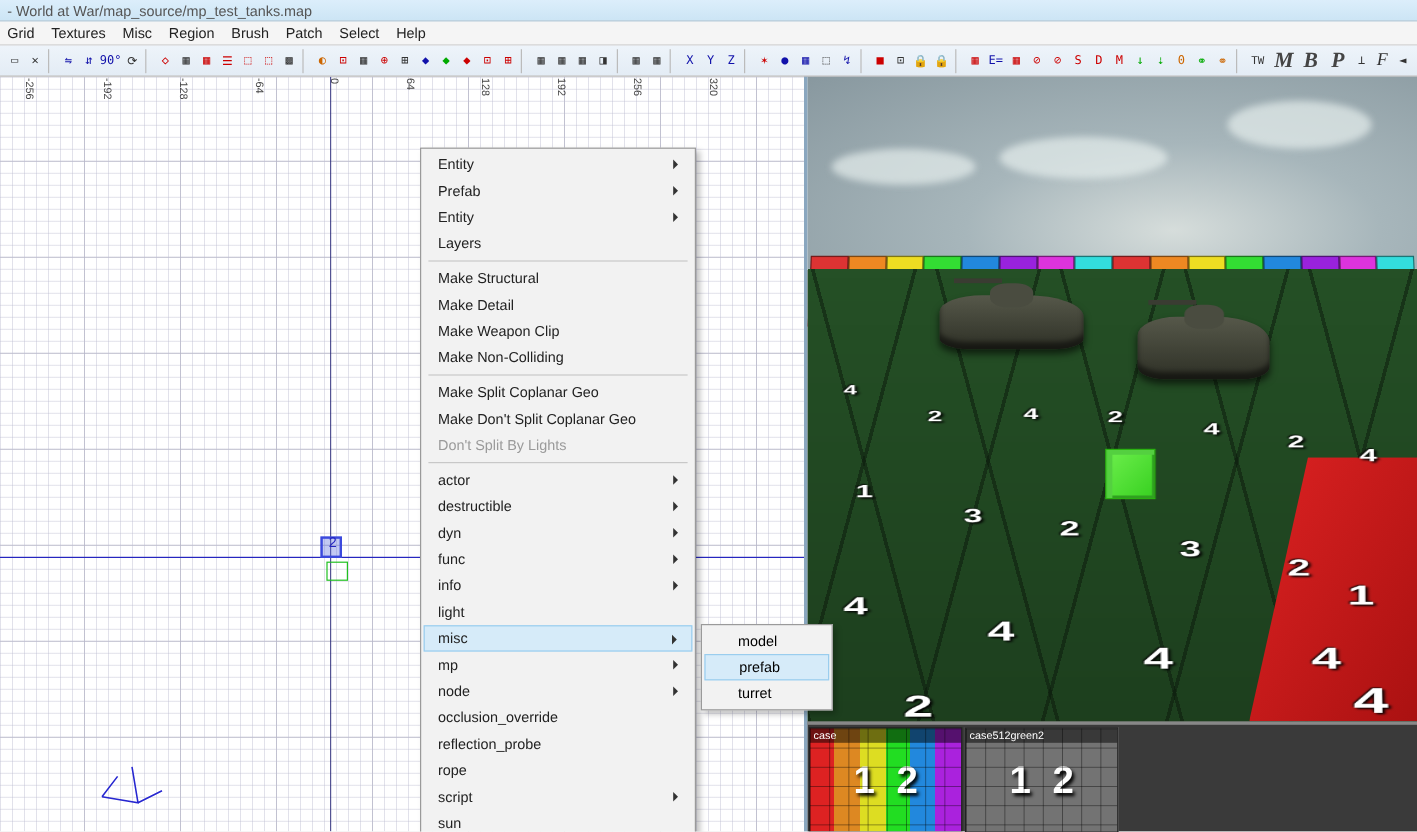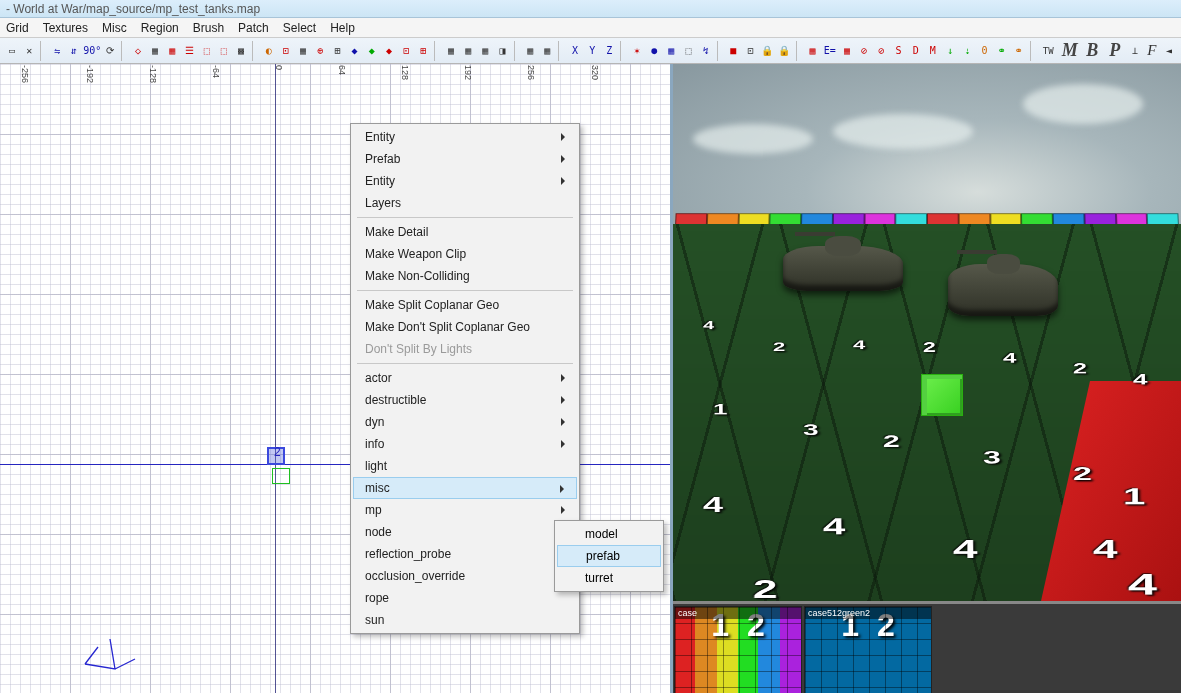--- a/index.html
+++ b/index.html
@@ -185,37 +185,37 @@
   .texstrip {
     height: 92px;
     background: #3a3a3a;
     display: flex;
     border-top: 3px solid #888;
     overflow: hidden;
   }
   .tex {
     width: 128px; height: 88px; margin: 2px 1px 0 1px;
     position: relative;
-    display:flex; align-items:flex-start; justify-content:center;
+    display:flex; align-items:center; justify-content:center;
     font-size: 32px; font-weight: bold; color: #fff;
     text-shadow: 2px 2px 3px #000;
     border: 1px solid #222;
     font-family: sans-serif;
   }
   .tex-label {
     position:absolute; top:0; left:0; right:0;
     font-size: 9px; font-weight: normal;
     background: rgba(0,0,0,0.5);
     padding: 1px 3px;
     text-shadow:none;
     white-space: nowrap; overflow:hidden; text-overflow: ellipsis;
   }
   .tex.rainbow { background:
     linear-gradient(90deg, #d22 0 16%, #d82 16% 33%, #dd2 33% 50%, #2d2 50% 66%, #28d 66% 83%, #a2d 83% 100%); }
-  .tex.green2 { background: #0369a1; }
+  .tex.green2 { background: #737373; }
   .tex.grey2 { background: #555a62; }
   .tex.orange { background: #e79a1a; }
   .tex .grid-ov {
     position:absolute; inset:0;
     background-image: linear-gradient(rgba(0,0,0,0.4) 1px, transparent 1px),
                       linear-gradient(90deg, rgba(0,0,0,0.4) 1px, transparent 1px);
     background-size: 16px 16px;
   }
 
   
@@ -239,21 +239,21 @@
   .ctx-item.hov { background: #d6ebf9; border: 1px solid #9acdee; height:22px; line-height:20px; padding-left:11px; padding-right:25px;}
   .ctx-item.dis { color: #9a9a9a; }
   .ctx-sep { height: 1px; margin: 3px 4px; background: #c8c8c8; }
   .ctx-arrow::after {
     content: ""; position: absolute; right: 8px; top: 7px;
     border: 4px solid transparent; border-left-color: #333;
   }
 
   .submenu {
     position:absolute;
-    left: 554px; top: 520px;
+    left: 584px; top: 520px;
     width: 110px;
     background: #f2f2f2;
     border: 1px solid #9a9a9a;
     box-shadow: 3px 3px 5px rgba(0,0,0,0.25);
     padding: 2px;
     font-size: 12px;
   }
   .submenu .ctx-item { padding-left: 28px; }
 </style>
 </head>
@@ -456,38 +456,41 @@
       </div>
   </div>
 </div>
 
 <div class="ctx" id="ctx-root">
     <div class="ctx-item ctx-arrow">Entity</div>
     <div class="ctx-item ctx-arrow">Prefab</div>
     <div class="ctx-item ctx-arrow">Entity</div>
     <div class="ctx-item">Layers</div>
     <div class="ctx-sep"></div>
+    <div class="ctx-item">Make Structural</div>
     <div class="ctx-item">Make Detail</div>
     <div class="ctx-item">Make Weapon Clip</div>
     <div class="ctx-item">Make Non-Colliding</div>
     <div class="ctx-sep"></div>
     <div class="ctx-item">Make Split Coplanar Geo</div>
     <div class="ctx-item">Make Don't Split Coplanar Geo</div>
     <div class="ctx-item dis">Don't Split By Lights</div>
     <div class="ctx-sep"></div>
     <div class="ctx-item ctx-arrow">actor</div>
     <div class="ctx-item ctx-arrow">destructible</div>
     <div class="ctx-item ctx-arrow">dyn</div>
+    <div class="ctx-item ctx-arrow">func</div>
     <div class="ctx-item ctx-arrow">info</div>
     <div class="ctx-item">light</div>
     <div class="ctx-item ctx-arrow hov">misc</div>
     <div class="ctx-item ctx-arrow">mp</div>
     <div class="ctx-item ctx-arrow">node</div>
+    <div class="ctx-item">occlusion_override</div>
     <div class="ctx-item">reflection_probe</div>
-    <div class="ctx-item">occlusion_override</div>
     <div class="ctx-item">rope</div>
+    <div class="ctx-item ctx-arrow">script</div>
     <div class="ctx-item">sun</div>
   </div>
 <div class="submenu" id="submenu-root">
     <div class="ctx-item">model</div>
     <div class="ctx-item hov">prefab</div>
     <div class="ctx-item">turret</div>
   </div>
 
 </body></html>

